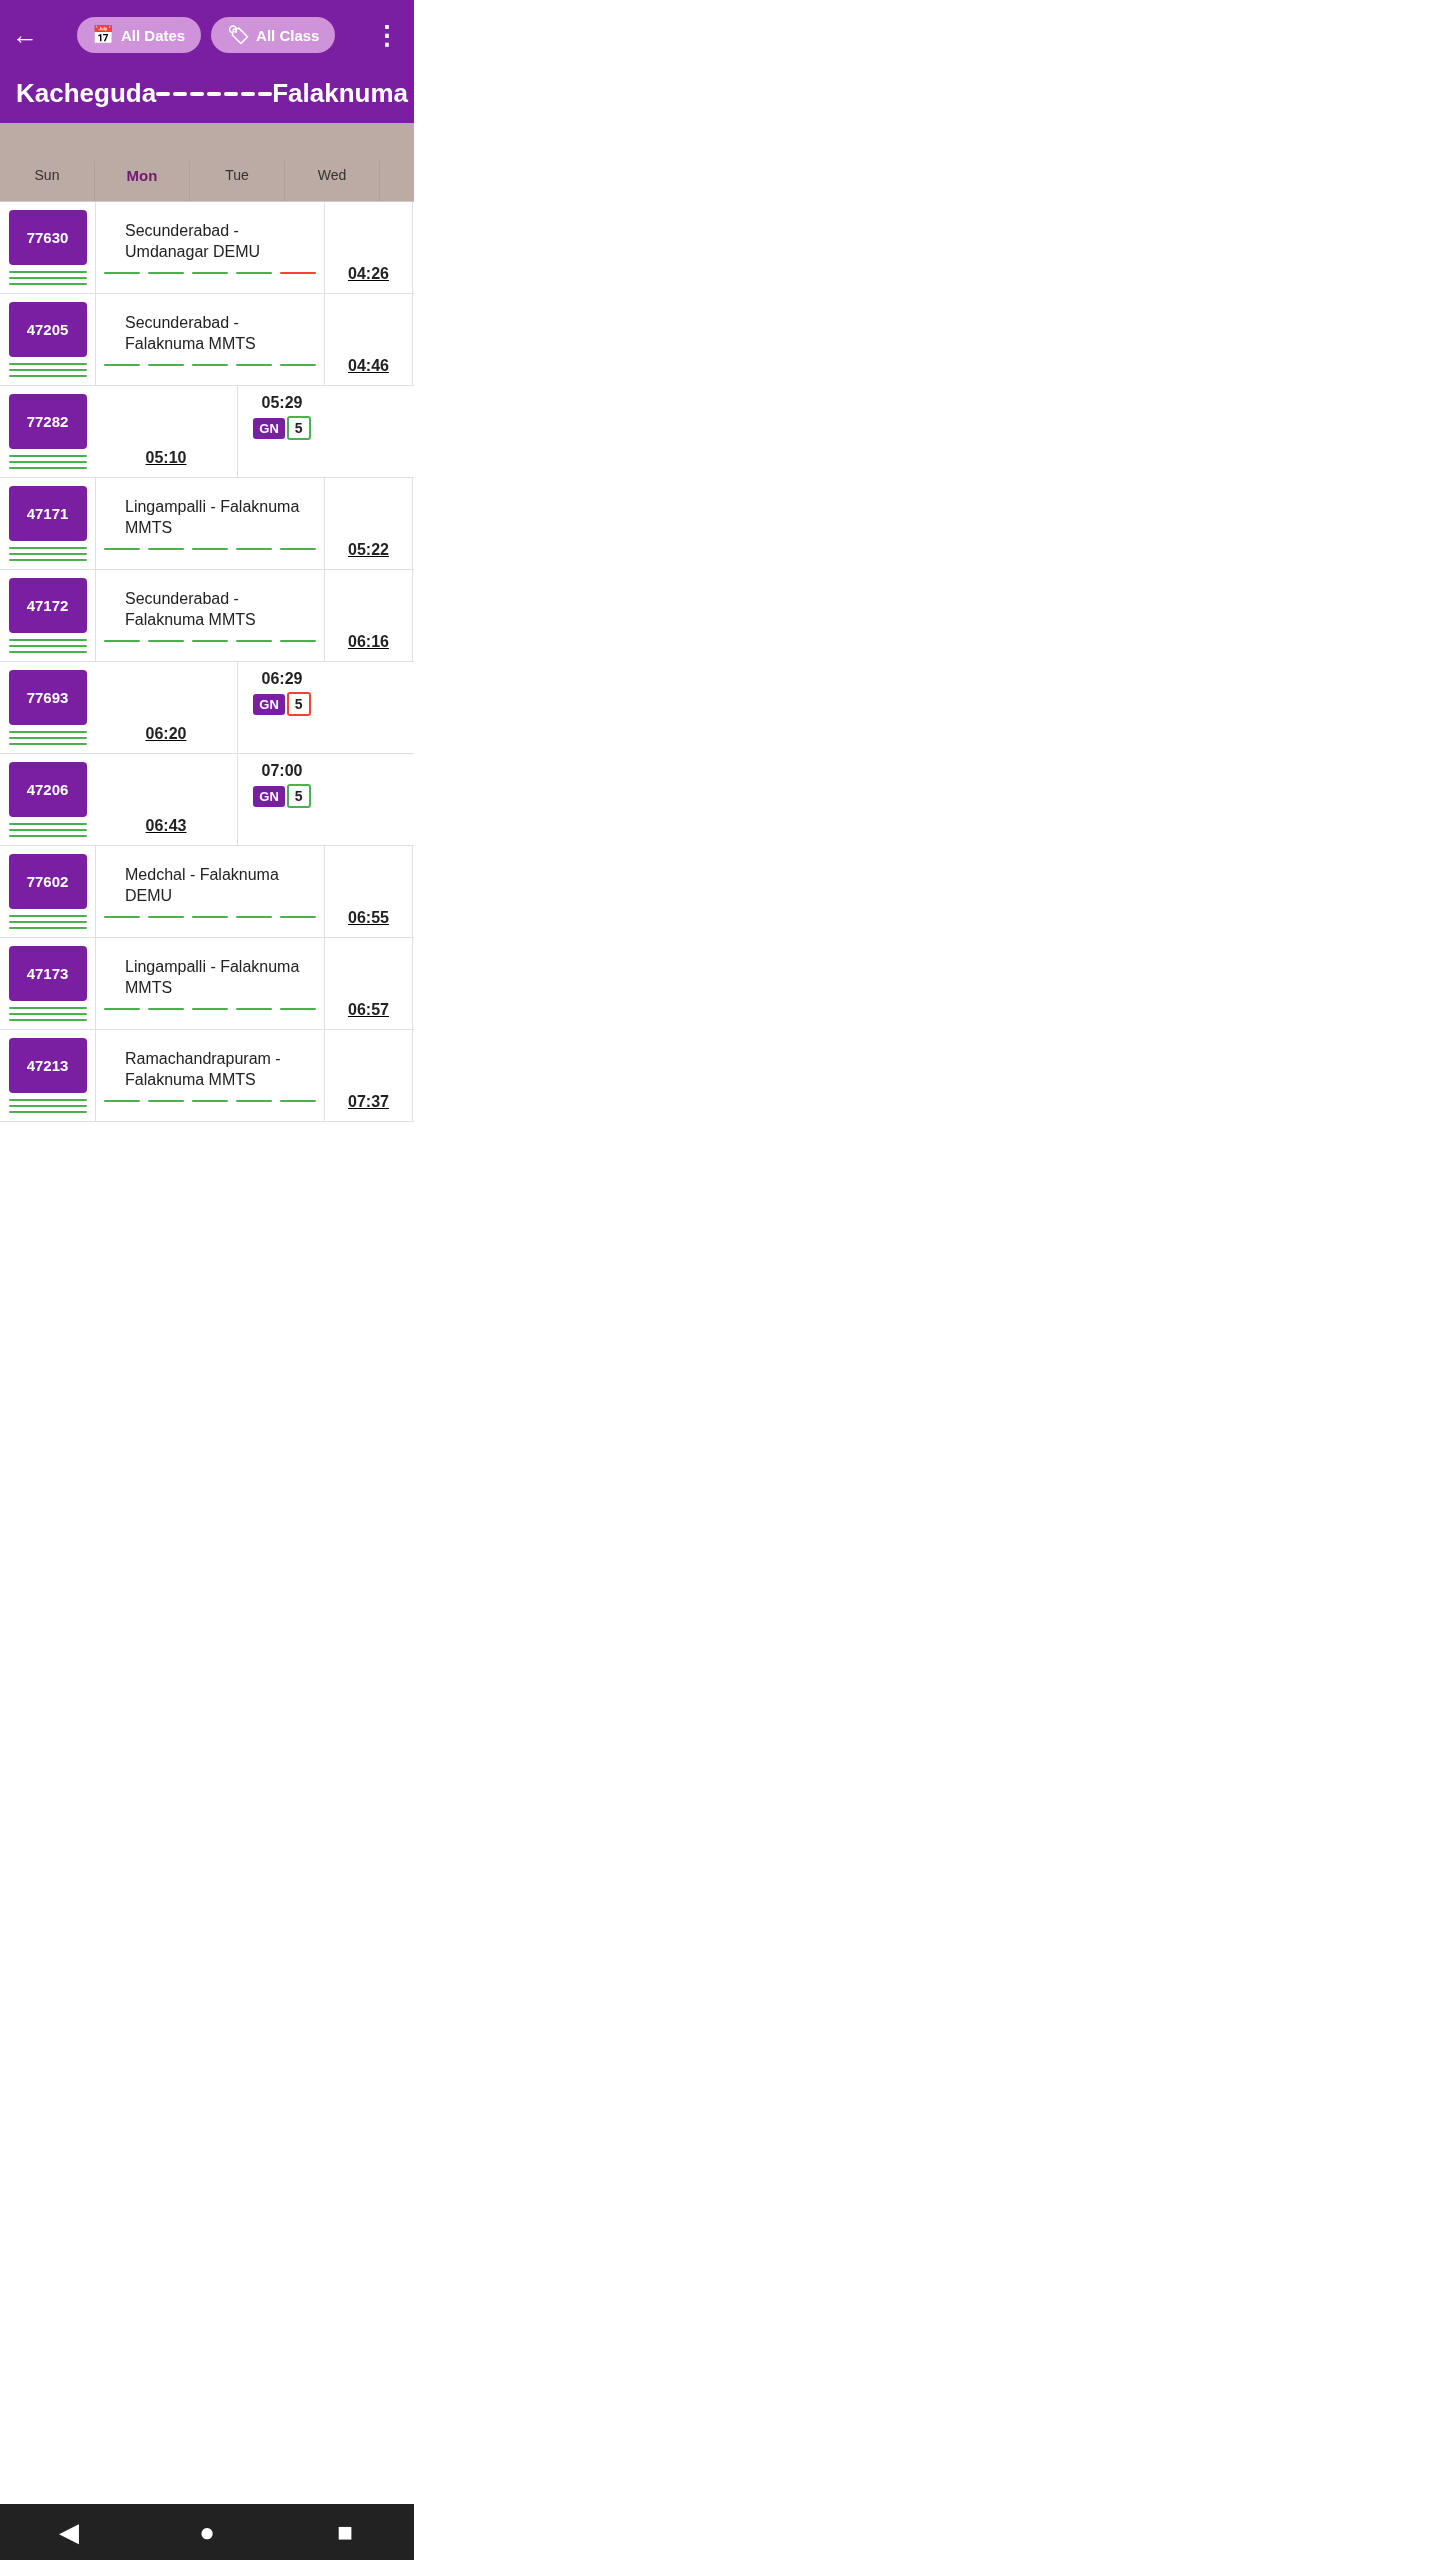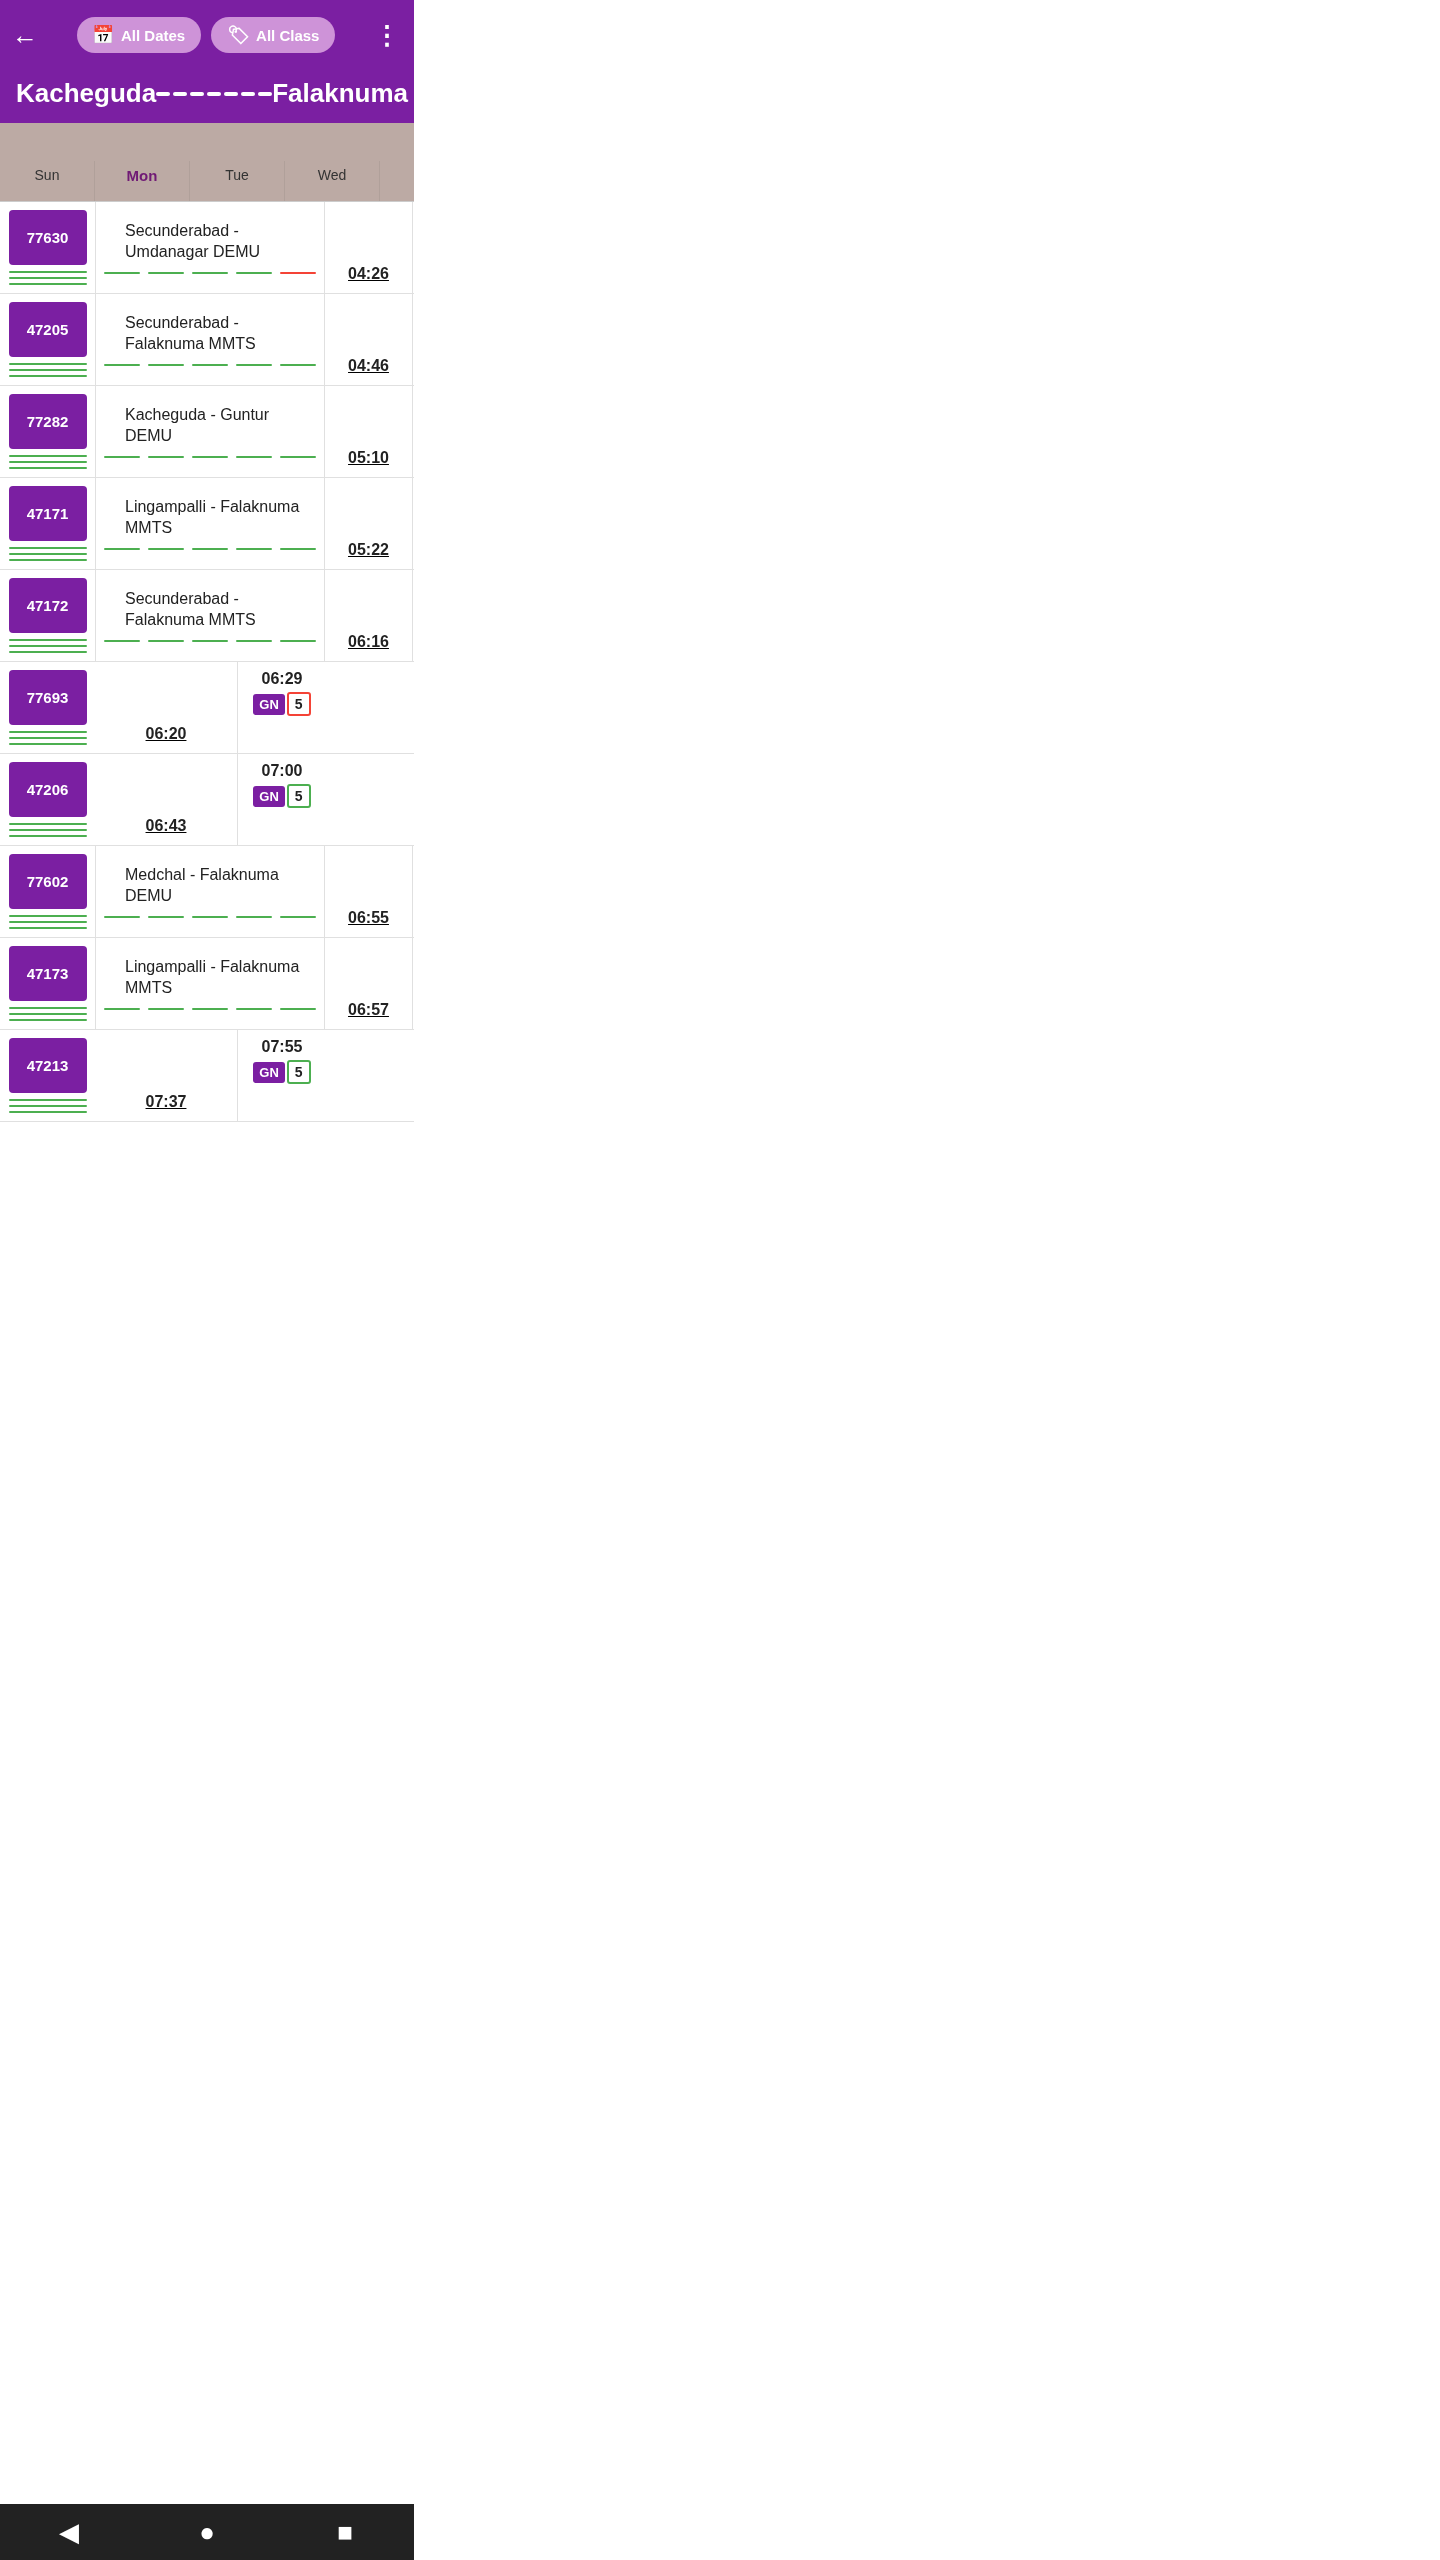--- a/index.html
+++ b/index.html
@@ -373,30 +373,20 @@
   </div>
     <div class="train-row">
     <div class="train-num-cell">
       <div class="train-num-badge">77282</div>
       <div class="green-lines">
         <div class="green-line"></div>
         <div class="green-line"></div>
         <div class="green-line"></div>
       </div>
     </div>
-    <div class="train-name-cell">
-      <div class="train-name">Kacheguda - Guntur DEMU</div>
-      <div class="day-dots">
-        <div class="day-dot-line green"></div>
-          <div class="day-dot-line green"></div>
-          <div class="day-dot-line green"></div>
-          <div class="day-dot-line green"></div>
-          <div class="day-dot-line green"></div>
-      </div>
-    </div>
     <div class="dep-cell">
       <div class="dep-time">05:10</div>
     </div>
     <div class="dest-cell">
       <div class="dest-time">05:29</div>
       <div class="dest-badges">
         <span class="gn-badge">GN</span>
         <span class="num-badge ">5</span>
       </div>
     </div>
@@ -561,20 +551,30 @@
       </div>
     </div>
   </div>
     <div class="train-row">
     <div class="train-num-cell">
       <div class="train-num-badge">47213</div>
       <div class="green-lines">
         <div class="green-line"></div>
         <div class="green-line"></div>
         <div class="green-line"></div>
+      </div>
+    </div>
+    <div class="train-name-cell">
+      <div class="train-name">Ramachandrapuram - Falaknuma MMTS</div>
+      <div class="day-dots">
+        <div class="day-dot-line green"></div>
+          <div class="day-dot-line green"></div>
+          <div class="day-dot-line green"></div>
+          <div class="day-dot-line green"></div>
+          <div class="day-dot-line green"></div>
       </div>
     </div>
     <div class="dep-cell">
       <div class="dep-time">07:37</div>
     </div>
     <div class="dest-cell">
       <div class="dest-time">07:55</div>
       <div class="dest-badges">
         <span class="gn-badge">GN</span>
         <span class="num-badge ">5</span>

